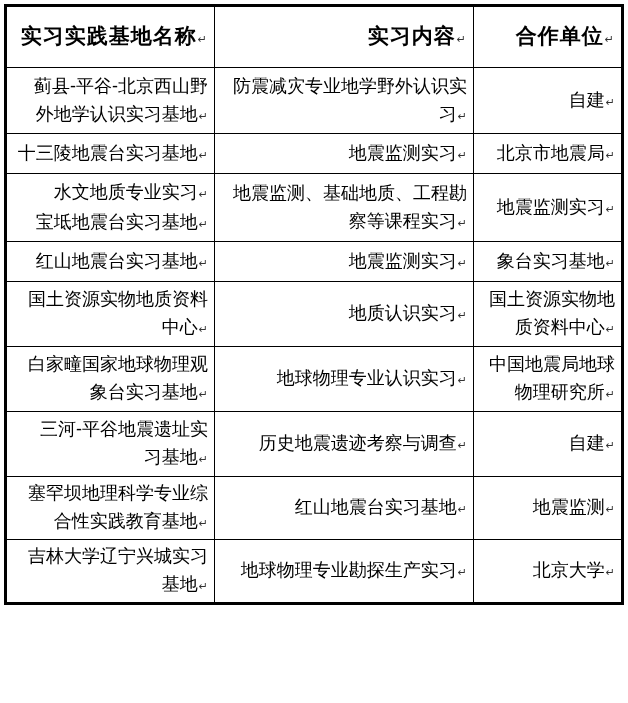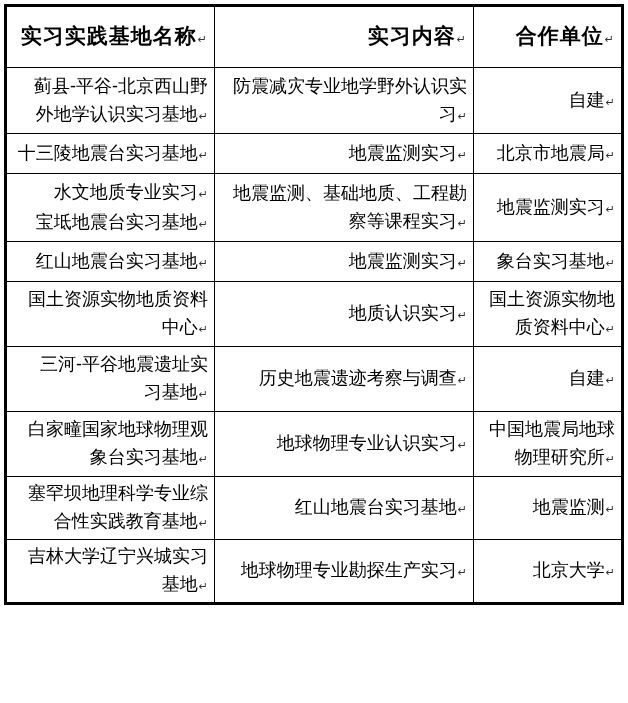--- a/index.html
+++ b/index.html
@@ -127,41 +127,41 @@
       <td>
         <p class="para"><span class="txt">地质认识实习</span><span class="pmark">↵</span></p>
       </td>
       <td>
         <p class="para"><span class="txt">国土资源实物地
 质资料中心</span><span class="pmark">↵</span></p>
       </td>
     </tr>
     <tr style="height:65px">
       <td>
-        <p class="para"><span class="txt">三河-平谷地震遗址实
-习基地</span><span class="pmark">↵</span></p>
-      </td>
-      <td>
-        <p class="para"><span class="txt">历史地震遗迹考察与调查</span><span class="pmark">↵</span></p>
-      </td>
-      <td>
-        <p class="para"><span class="txt">自建</span><span class="pmark">↵</span></p>
-      </td>
-    </tr>
-    <tr style="height:65px">
-      <td>
         <p class="para"><span class="txt">白家疃国家地球物理观
 象台实习基地</span><span class="pmark">↵</span></p>
       </td>
       <td>
         <p class="para"><span class="txt">地球物理专业认识实习</span><span class="pmark">↵</span></p>
       </td>
       <td>
         <p class="para"><span class="txt">中国地震局地球
 物理研究所</span><span class="pmark">↵</span></p>
+      </td>
+    </tr>
+    <tr style="height:65px">
+      <td>
+        <p class="para"><span class="txt">三河-平谷地震遗址实
+习基地</span><span class="pmark">↵</span></p>
+      </td>
+      <td>
+        <p class="para"><span class="txt">历史地震遗迹考察与调查</span><span class="pmark">↵</span></p>
+      </td>
+      <td>
+        <p class="para"><span class="txt">自建</span><span class="pmark">↵</span></p>
       </td>
     </tr>
     <tr style="height:58px">
       <td class="left-cell">
         <p class="para"><span class="txt">塞罕坝地理科学专业综
 合性实践教育基地</span><span class="pmark">↵</span></p>
       </td>
       <td>
         <p class="para"><span class="txt">红山地震台实习基地</span><span class="pmark">↵</span></p>
       </td>

